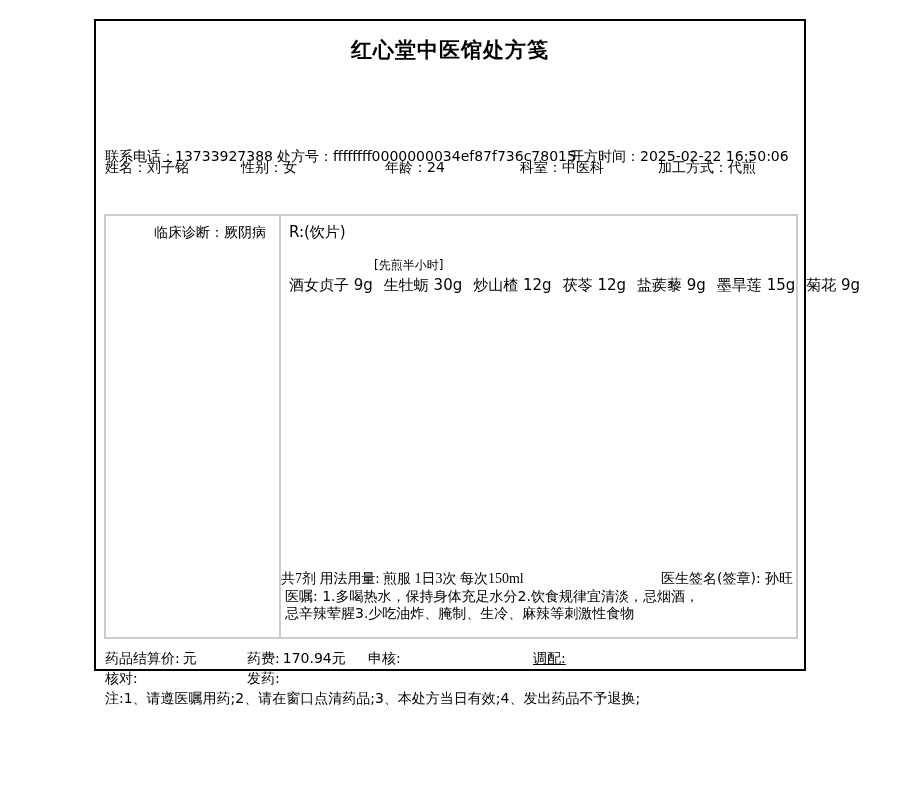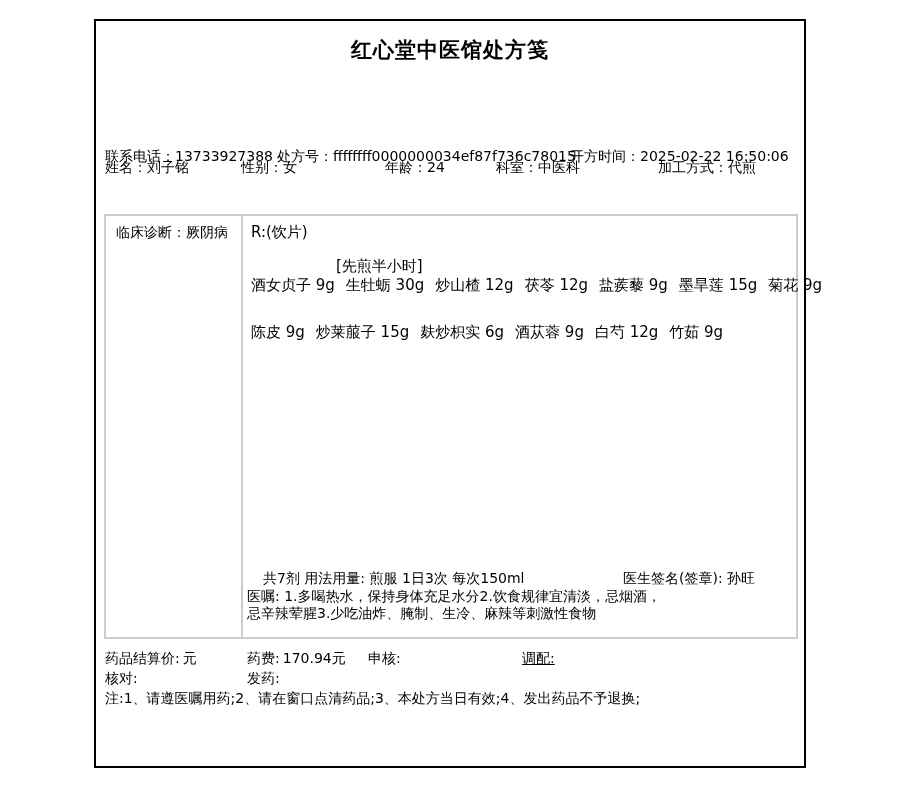--- a/index.html
+++ b/index.html
@@ -12,21 +12,21 @@
     height: 800px;
     position: relative;
     font-family: "DejaVu Sans", "Liberation Sans", sans-serif;
     color: #000000;
   }
   .sheet {
     position: absolute;
     left: 94px;
     top: 19px;
     width: 712px;
-    height: 749px;
+    height: 652px;
     border: 2px solid #000000;
     box-sizing: border-box;
     background: #ffffff;
   }
   .title {
     position: absolute;
     top: 15px;
     left: 0;
     width: 100%;
     text-align: center;
@@ -39,34 +39,35 @@
     font-size: 14px;
     white-space: nowrap;
     line-height: 1.25;
   }
   
   .r1 { top: 90px; margin-top: 48px; }
   .r2 { top: 127px; }
   .c1 { left: 9px; }
   .c2 { left: 145px; }
   .c3 { left: 289px; }
-  .c4 { left: 400px; }
+  .c4 { left: 424px; }
   .c5 { left: 562px; }
   .r2c2 { left: 181px; }
   .r2c3 { left: 474px; }
 
   .rx-box {
     position: absolute;
     left: 8px;
     top: 193px;
     width: 694px;
     height: 425px;
     border: 2px solid #cccccc;
     box-sizing: border-box;
     display: flex;
+    padding-left: 38px;
   }
   .rx-left {
     width: 137px;
     border-right: 2px solid #cccccc;
     box-sizing: border-box;
     padding: 8px 0 0 10px;
     font-size: 14px;
   }
   .rx-right {
     position: relative;
@@ -76,39 +77,40 @@
     position: absolute;
     left: 8px;
     top: 7px;
     font-size: 15px;
     white-space: nowrap;
   }
   .decoction-note {
     position: absolute;
     left: 93px;
     top: 41px;
-    font-size: 15px;
+    font-size: 12px;
     white-space: nowrap;
   }
   .herb-line {
     position: absolute;
     left: 8px;
     display: flex;
     gap: 11px;
     font-size: 15px;
     white-space: nowrap;
   }
   .herb-line1 { top: 60px; }
   .herb-line2 { top: 107px; }
   .summary-row {
     position: absolute;
-    left: 20px;
+    left: 0;
     top: 354px;
     font-size: 14px;
     white-space: nowrap;
+    font-family: Liberation Serif, serif;
   }
   .doctor-sign {
     position: absolute;
     left: 380px;
     top: 354px;
     font-size: 14px;
     white-space: nowrap;
   }
   .advice1 {
     position: absolute;
@@ -124,21 +126,21 @@
     font-size: 14px;
     white-space: nowrap;
   }
   
   .f-r1 { top: 629px; }
   .f-r2 { top: 649px; }
   .f-note { top: 669px; left: 9px; }
   .fc1 { left: 9px; }
   .fc2 { left: 151px; text-align: right; }
   .fc3 { left: 272px; }
-  .fc4 { left: 426px; text-decoration: underline; }
+  .fc4 { left: 437px; text-decoration: underline; }
   .field .value { margin-left: 3px; }
 </style>
 </head>
 <body>
 
 <div class="sheet">
 
   <div class="title">红心堂中医馆处方笺</div>
 
   <div class="field r1 c1">
@@ -178,28 +180,20 @@
       <div class="herb-line herb-line1">
         <span>酒女贞子 9g</span>
         <span>生牡蛎 30g</span>
         <span>炒山楂 12g</span>
         <span>茯苓 12g</span>
         <span>盐蒺藜 9g</span>
         <span>墨旱莲 15g</span>
         <span>菊花 9g</span>
       </div>
 
-      <div class="herb-line herb-line2">
-        <span>陈皮 9g</span>
-        <span>炒莱菔子 15g</span>
-        <span>麸炒枳实 6g</span>
-        <span>酒苁蓉 9g</span>
-        <span>白芍 12g</span>
-        <span>竹茹 9g</span>
-      </div>
 
       <div class="summary-row">共7剂 用法用量: 煎服 1日3次 每次150ml</div>
 
       <div class="doctor-sign">
         <span>医生签名(签章):</span>
         <span>孙旺</span>
       </div>
 
       <div class="advice1">医嘱: 1.多喝热水，保持身体充足水分2.饮食规律宜清淡，忌烟酒，</div>
       <div class="advice2">忌辛辣荤腥3.少吃油炸、腌制、生冷、麻辣等刺激性食物</div>

